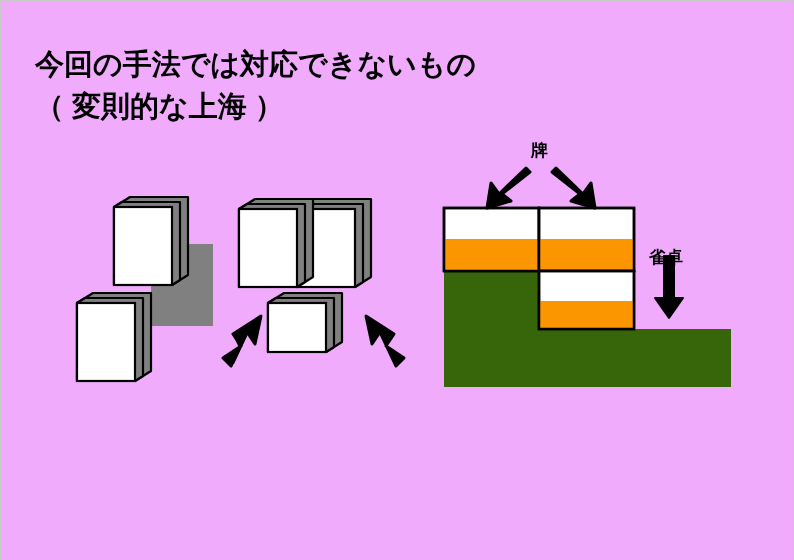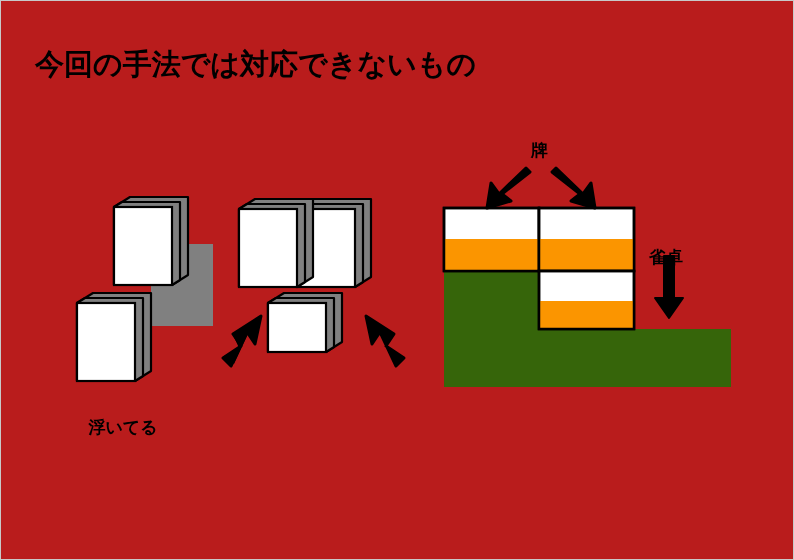--- a/index.html
+++ b/index.html
@@ -7,21 +7,21 @@
     padding: 0;
     background: #ffffff;
   }
   body {
     font-family: "Liberation Sans", "DejaVu Sans", sans-serif;
   }
   #slide {
     position: relative;
     width: 794px;
     height: 560px;
-    background: #b91c1c;
+    background: #f0abfc;
     border: 1px solid #c8c8c8;
     box-sizing: border-box;
     overflow: hidden;
   }
   
   #title-block {
     position: absolute;
     left: 34px;
     top: 42px;
     width: 700px;
@@ -65,20 +65,21 @@
   #label-hai   { left: 530px; top: 138px; }
   #label-table { left: 648px; top: 245px; font-family: Liberation Mono, monospace; }
 </style>
 </head>
 <body>
 
 <div id="slide">
 
   <div id="title-block">
     <div class="title-line">今回の手法では対応できないもの</div>
+    <div class="title-line">（ 変則的な上海 ）</div>
   </div>
 
   <svg id="panel-1" class="diagram" width="180" height="220" viewBox="0 0 180 220">
 
     <rect x="90" y="58" width="62" height="82" fill="#808080"></rect>
 
     <g>
 
       <polygon points="53,21 69,11 127,11 127,89 111,99 53,99" fill="#808080" stroke="#000000" stroke-width="2.2" stroke-linejoin="round"></polygon>
 
@@ -153,15 +154,14 @@
     </g>
 
     <g>
       <polygon points="233,130 243,130 243,172 252,172 238,192 224,172 233,172" fill="#000000" stroke="#000000" stroke-width="2" stroke-linejoin="round"></polygon>
     </g>
   </svg>
 
   <div id="label-hai" class="anno-label">牌</div>
   <div id="label-table" class="anno-label">雀卓</div>
 
-  <div id="caption-1" class="caption">浮いてる</div>
 
 </div>
 
 </body></html>

